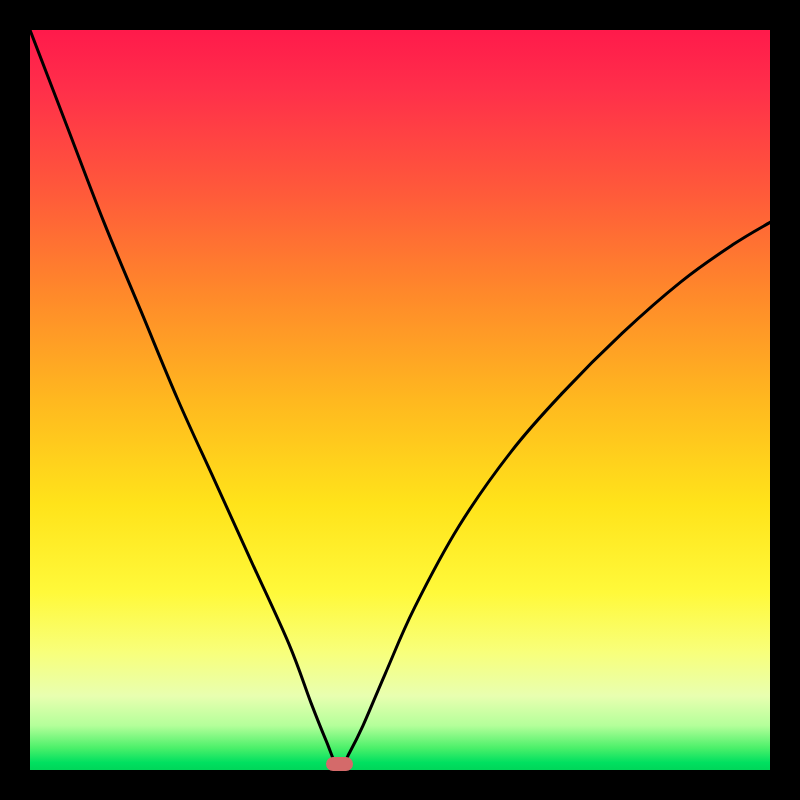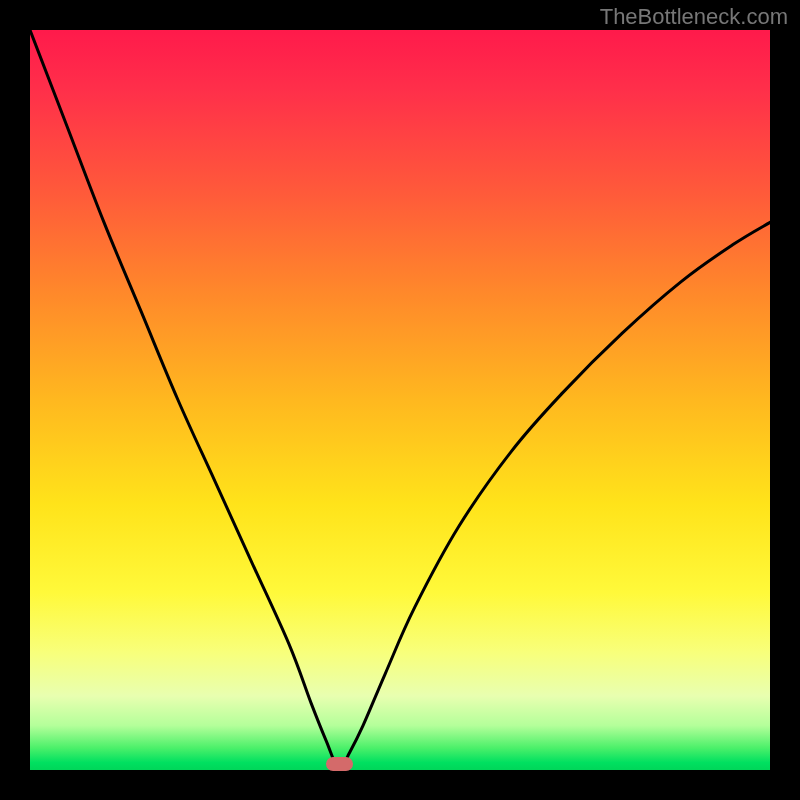--- a/index.html
+++ b/index.html
@@ -71,15 +71,14 @@
   <div class="plot-area">
 
     <svg class="curve" viewBox="0 0 740 740" preserveAspectRatio="none">
       <path fill="none" stroke="#000" stroke-width="3" stroke-linecap="round" d="M 0.00 0.00 C 6.66 17.32, 23.68 61.57, 37.00 96.20 C 50.32 130.83, 60.68 159.10, 74.00 192.40 C 87.32 225.70, 97.68 249.23, 111.00 281.20 C 124.32 313.17, 134.68 339.36, 148.00 370.00 C 161.32 400.64, 171.68 422.10, 185.00 451.40 C 198.32 480.70, 208.68 503.50, 222.00 532.80 C 235.32 562.10, 248.34 588.89, 259.00 614.20 C 269.66 639.51, 274.54 656.08, 281.20 673.40 C 287.86 690.72, 290.94 698.41, 296.00 710.40 C 301.06 722.39, 305.32 737.34, 309.32 740.00 C 313.32 742.66, 313.94 733.19, 318.20 725.20 C 322.46 717.21, 326.34 710.25, 333.00 695.60 C 339.66 680.95, 345.88 665.11, 355.20 643.80 C 364.52 622.49, 371.48 603.84, 384.80 577.20 C 398.12 550.56, 411.88 523.77, 429.20 495.80 C 446.52 467.83, 462.35 445.78, 481.00 421.80 C 499.65 397.82, 512.82 383.91, 532.80 362.60 C 552.78 341.29, 570.69 323.38, 592.00 303.40 C 613.31 283.42, 631.22 267.58, 651.20 251.60 C 671.18 235.62, 687.02 225.26, 703.00 214.60 C 718.98 203.94, 733.34 196.40, 740.00 192.40" id="curve-path"></path>
     </svg>
 
     <div class="marker" id="marker" style="left: 296px; width: 26.64px; background: rgb(212, 106, 106);"></div>
 
   </div>
 
-  <div class="watermark">TheBottleneck.com</div>
 
 </div>
 
 </body></html>

